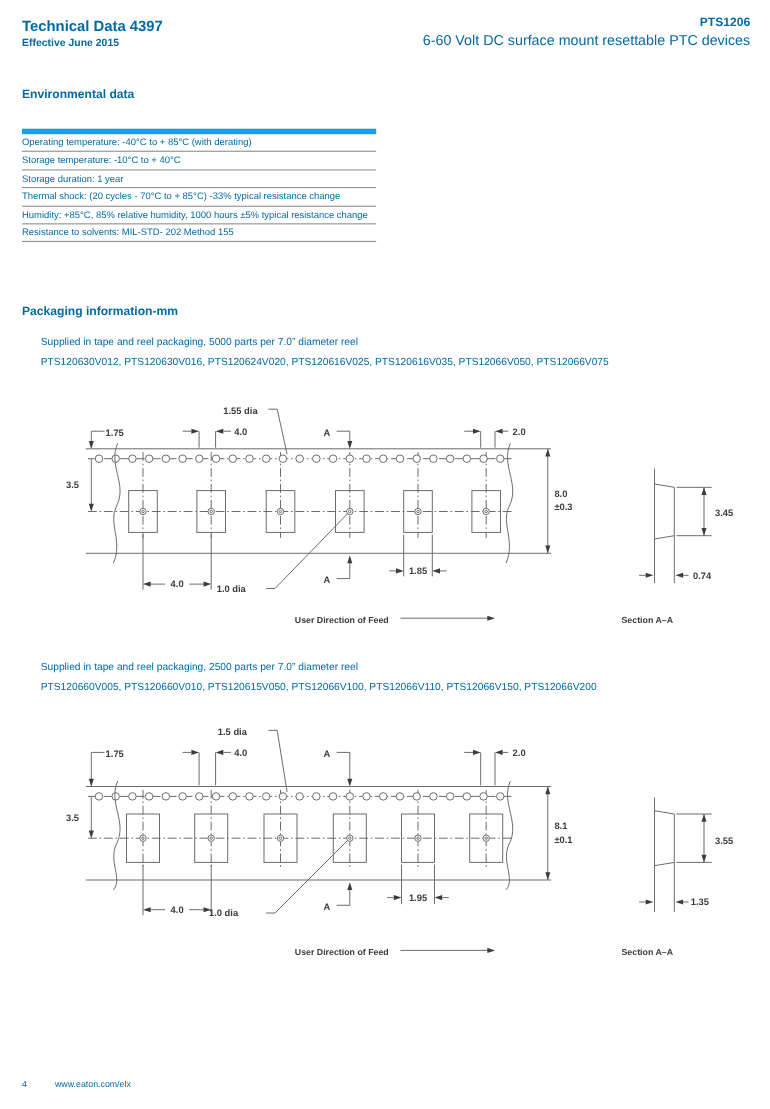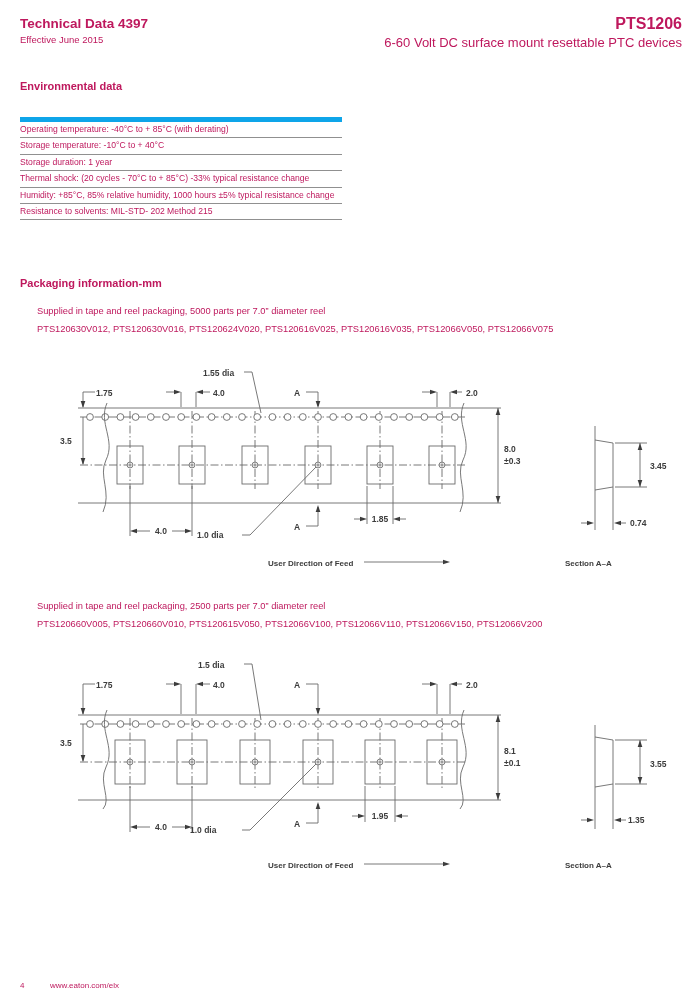--- a/index.html
+++ b/index.html
@@ -1,23 +1,23 @@
 <!DOCTYPE html>
 <html><head>
 <meta charset="utf-8">
 <style>
   html,body{margin:0;padding:0;background:#fff;}
   .page{position:relative;width:700px;height:1008px;background:#ffffff;overflow:hidden;
-        font-family:"Liberation Sans",sans-serif;color:#be185d;}
+        font-family:"Liberation Sans",sans-serif;color:#0369a1;}
   
   .hdr-left{position:absolute;left:20px;top:16px;}
   .doc-title{font-size:13.5px;font-weight:700;}
-  .doc-eff{font-size:9.5px;font-weight:400;margin-top:3px;}
+  .doc-eff{font-size:9.5px;font-weight:700;margin-top:3px;}
   .hdr-right{position:absolute;right:18px;top:15px;text-align:right;}
-  .prod-code{font-size:16px;font-weight:700;}
+  .prod-code{font-size:11px;font-weight:700;}
   .prod-desc{font-size:13px;margin-top:2px;}
   
   .sec-head{position:absolute;left:20px;font-size:11px;font-weight:700;}
   #env-head{top:80px;}
   #pack-head{top:277px;}
   
   .env-table{position:absolute;left:20px;top:117px;width:322px;border-top:5px solid #0ea5e9;}
   .env-row{height:15.4px;line-height:15.4px;font-size:8.6px;border-bottom:1px solid #909090;
            white-space:nowrap;}
   
@@ -51,21 +51,21 @@
   </div>
 
   <div class="sec-head" id="env-head">Environmental data</div>
 
   <div class="env-table">
     <div class="env-row">Operating temperature: -40°C to + 85°C (with derating)</div>
     <div class="env-row">Storage temperature: -10°C to + 40°C</div>
     <div class="env-row">Storage duration: 1 year</div>
     <div class="env-row">Thermal shock: (20 cycles - 70°C to + 85°C) -33% typical resistance change</div>
     <div class="env-row">Humidity: +85°C, 85% relative humidity, 1000 hours ±5% typical resistance change</div>
-    <div class="env-row">Resistance to solvents: MIL-STD- 202 Method 215</div>
+    <div class="env-row">Resistance to solvents: MIL-STD- 202 Method 155</div>
   </div>
 
   <div class="sec-head" id="pack-head">Packaging information-mm</div>
 
   <div class="pack-text" id="pack1">
     <div>Supplied in tape and reel packaging, 5000 parts per 7.0” diameter reel</div>
     <div>PTS120630V012, PTS120630V016, PTS120624V020, PTS120616V025, PTS120616V035, PTS12066V050, PTS12066V075</div>
   </div>
 
   <svg class="diag" id="diag1" width="700" height="215" viewBox="0 0 700 215">

